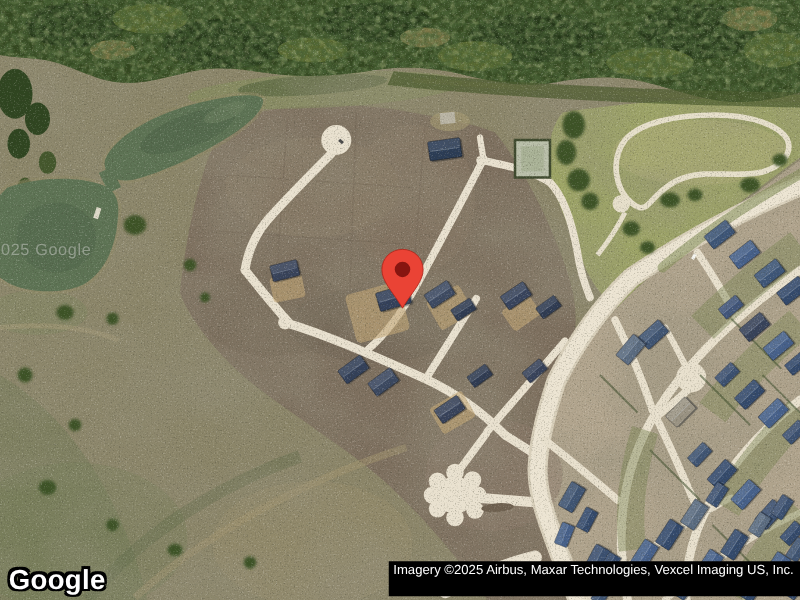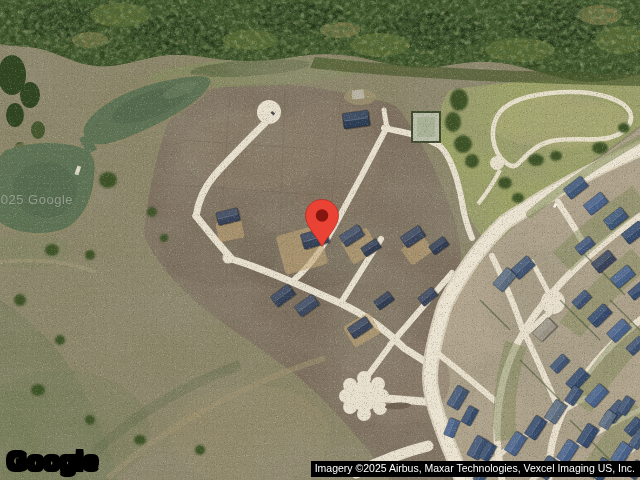--- a/index.html
+++ b/index.html
@@ -11,30 +11,30 @@
   .watermark{
     position:absolute;left:-17px;top:192px;
     font-size:13px;font-weight:400;letter-spacing:.5px;
     color:rgba(240,243,236,0.42);
     text-shadow:0 0 1px rgba(50,60,50,0.35);
     white-space:nowrap;pointer-events:none;
   }
   .pin{position:absolute;left:303px;top:198px;width:38px;height:50px;}
   .logo{
     position:absolute;left:7px;bottom:3px;
-    font-size:26px;font-weight:700;letter-spacing:.3px;color:#000000;
+    font-size:22px;font-weight:700;letter-spacing:.3px;color:#ffffff;
     text-shadow:
       -2px -2px 0 #000, 2px -2px 0 #000, -2px 2px 0 #000, 2px 2px 0 #000,
       -2px 0 0 #000, 2px 0 0 #000, 0 -2px 0 #000, 0 2px 0 #000,
       -1px -1px 0 #000, 1px 1px 0 #000;
   }
   .attribution{
     position:absolute;right:0;bottom:3px;
     background:#000;color:#fff;
-    font-size:10.5px;line-height:13px;padding:1px 5px 2px 4px;
+    font-size:10.5px;line-height:13px;padding:1px 5px 14px 4px;
     white-space:nowrap;
   }
 </style>
 </head>
 <body>
 
 <div class="stage">
 
 <svg class="scene" width="640" height="480" viewBox="0 0 640 480" xmlns="http://www.w3.org/2000/svg">
   <defs>

